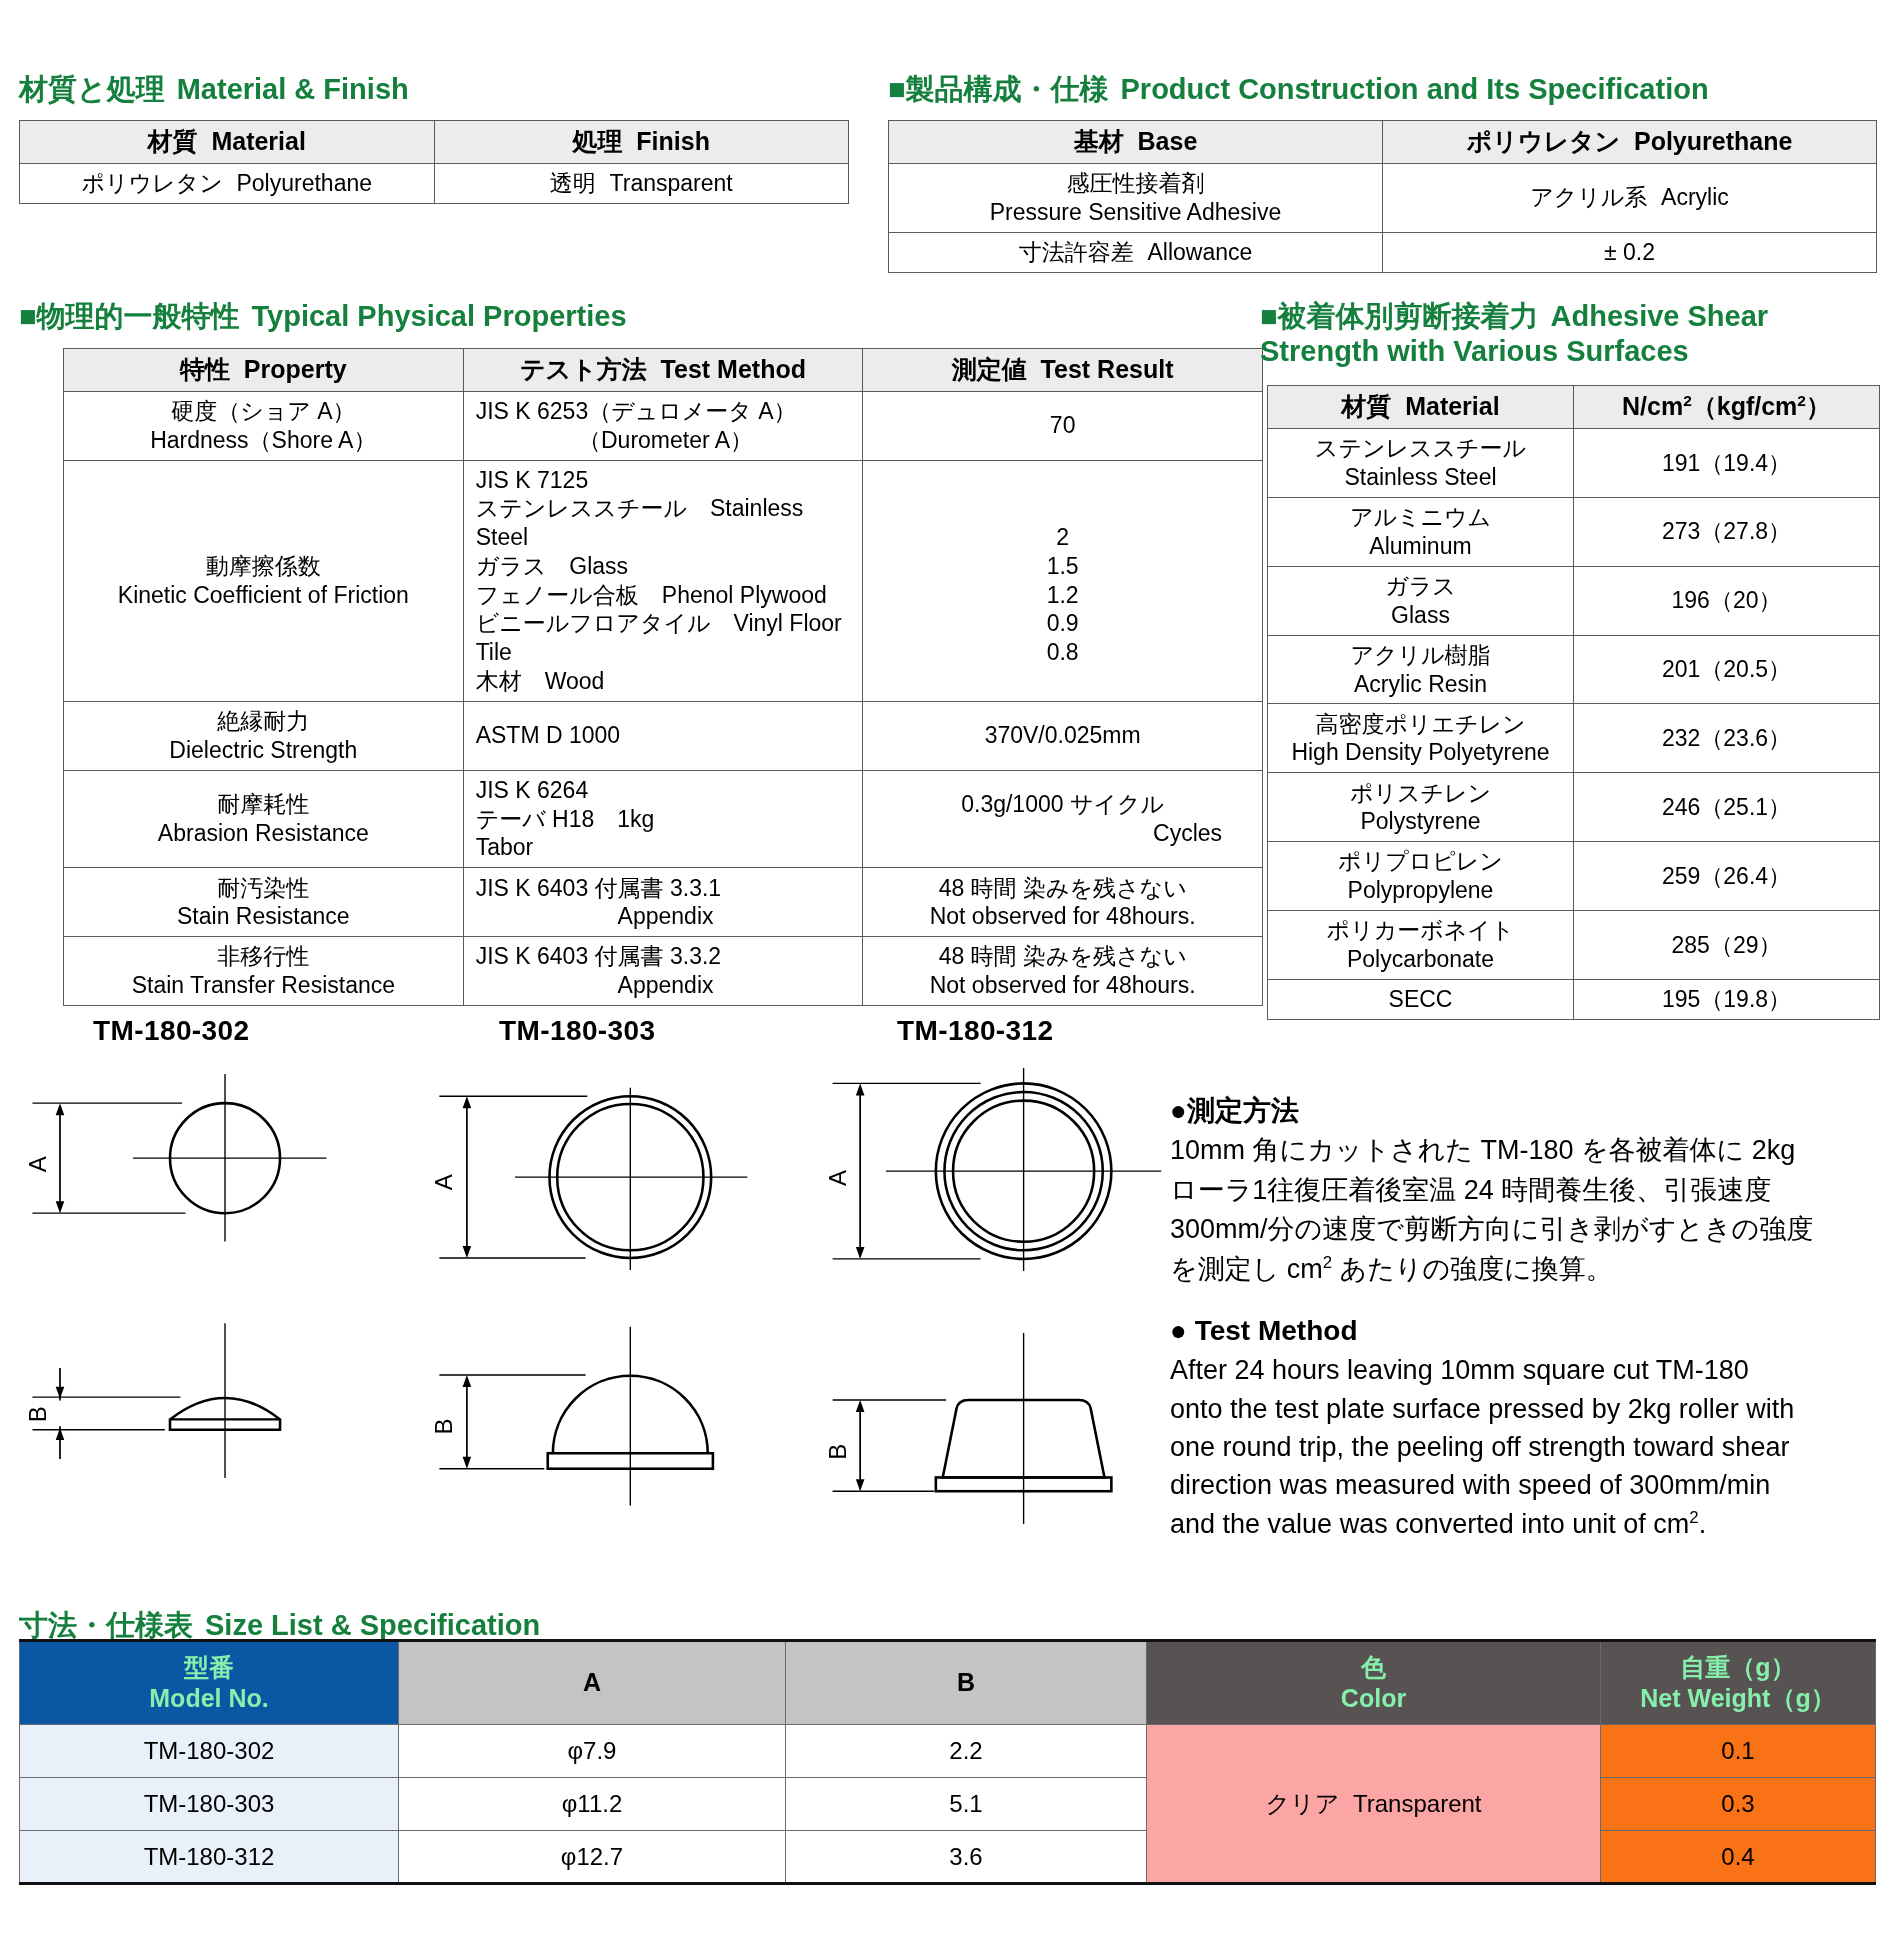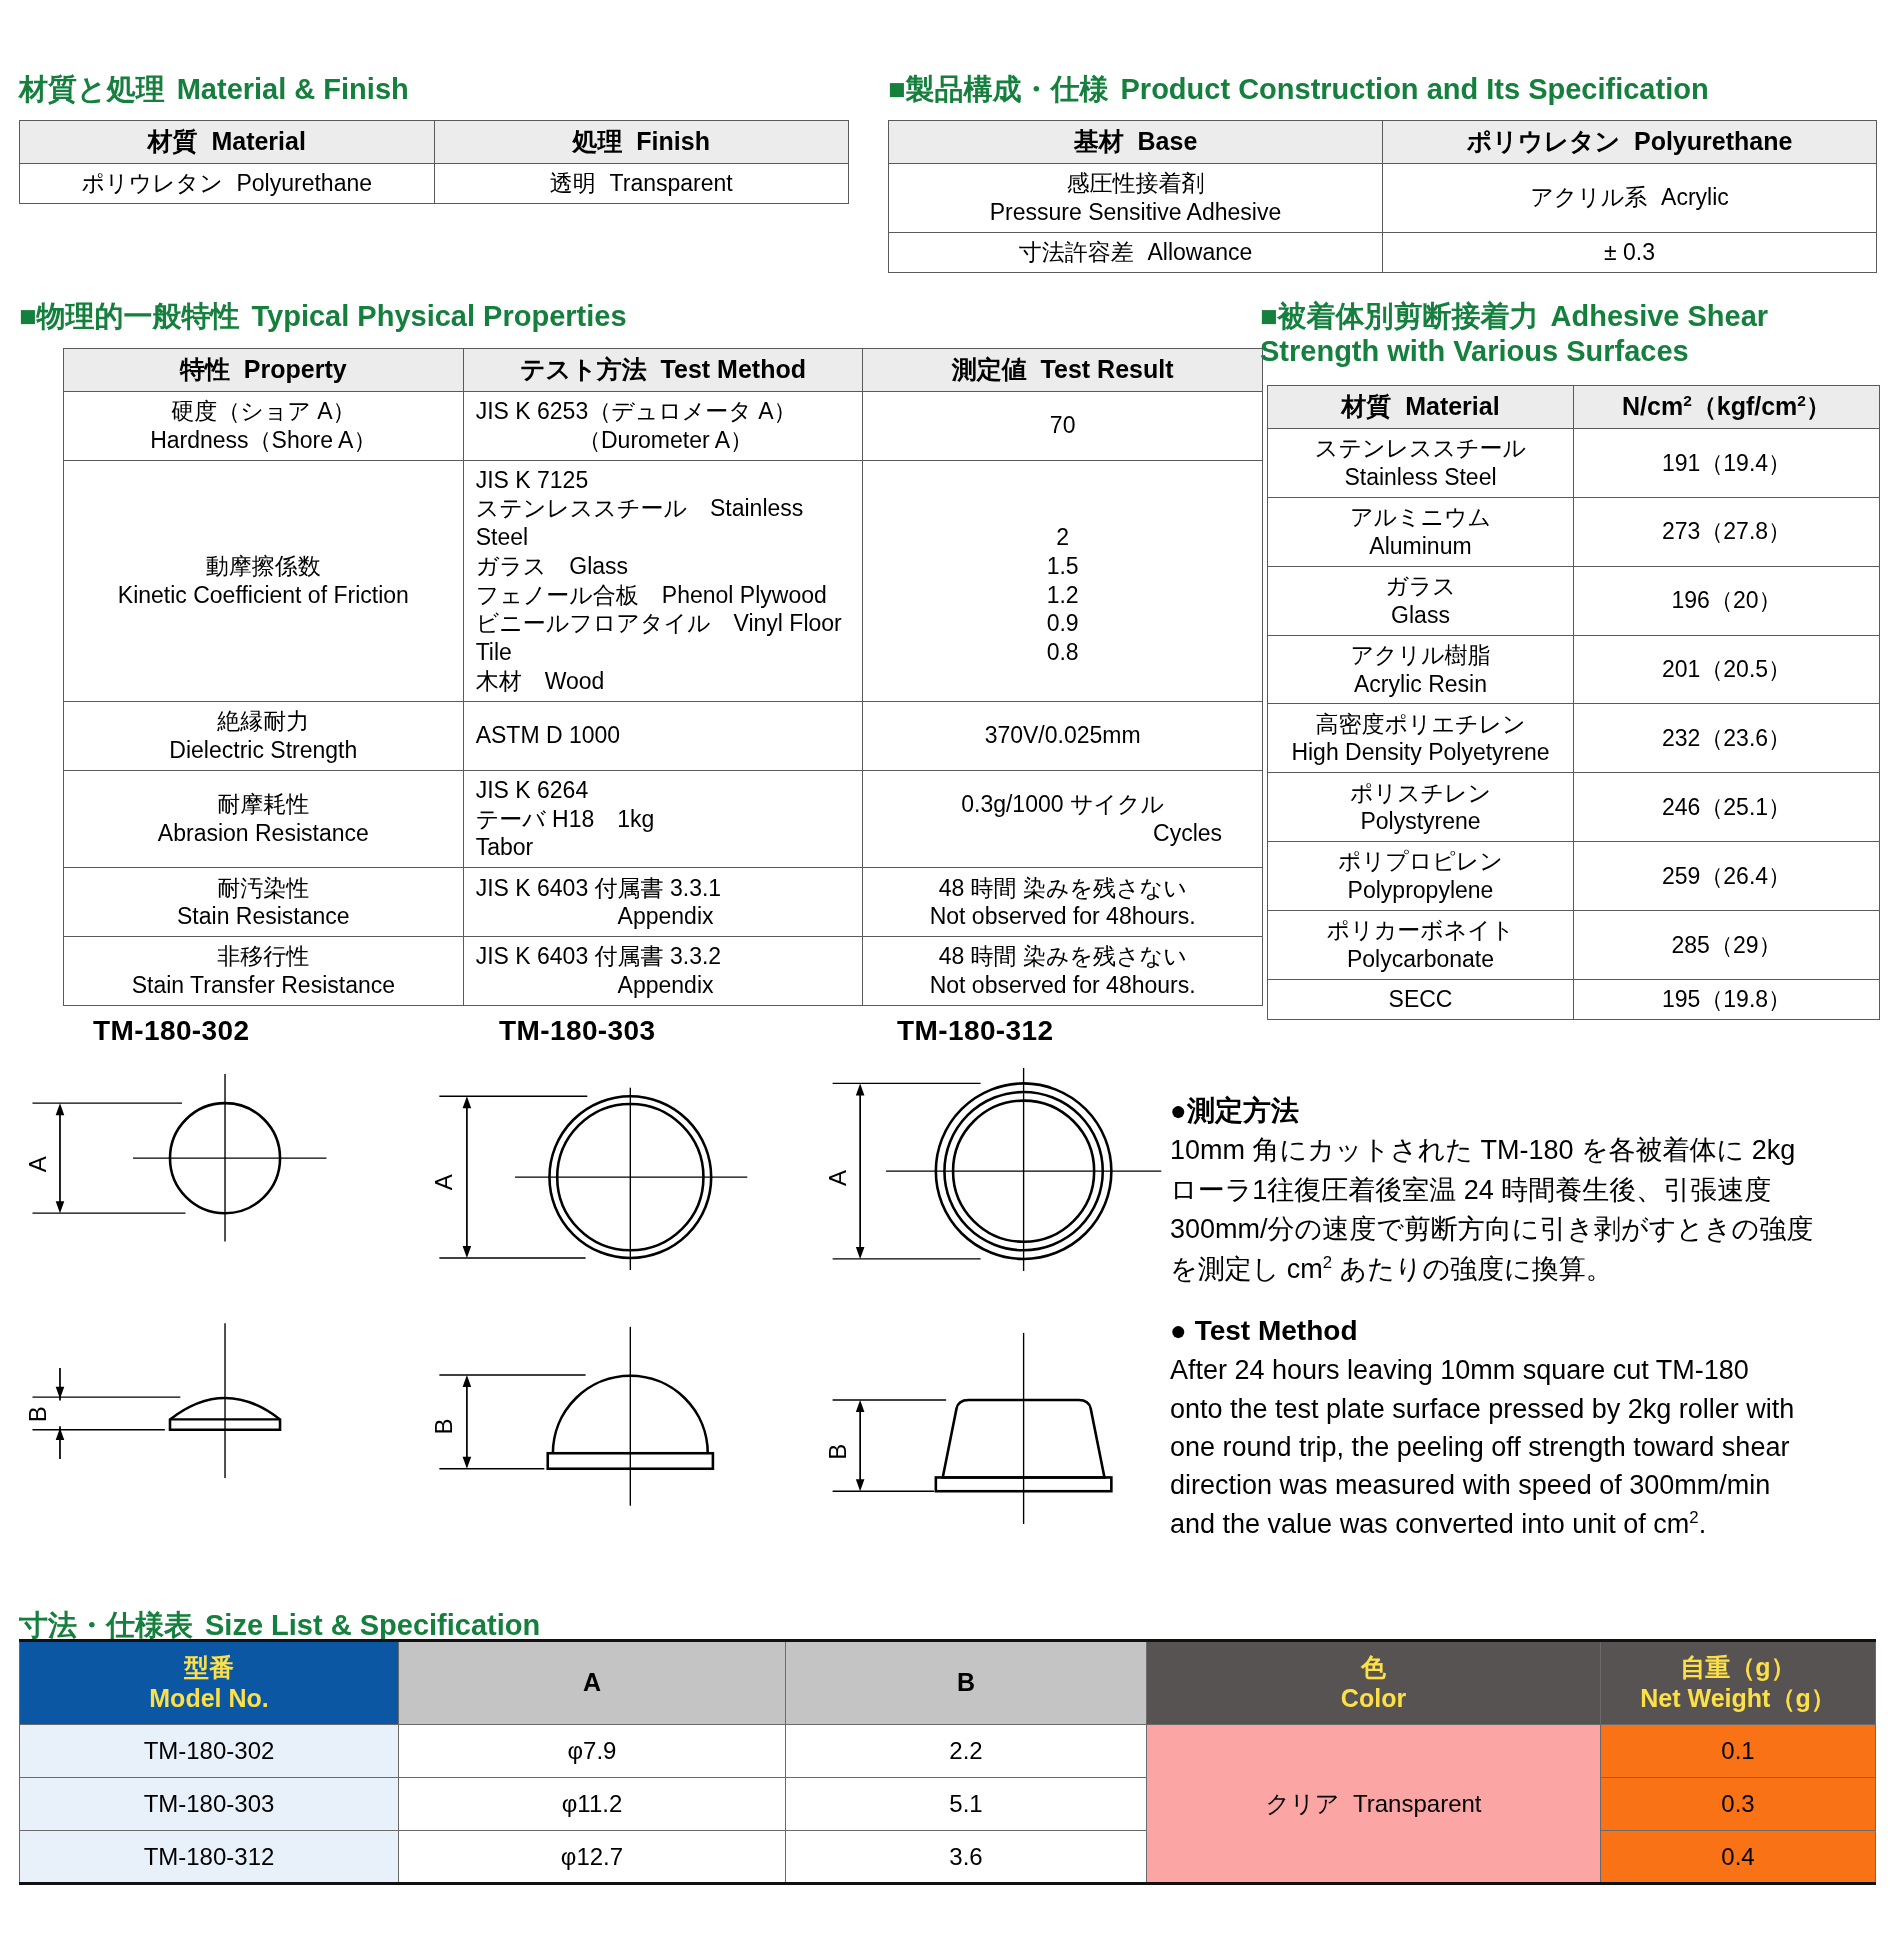--- a/index.html
+++ b/index.html
@@ -109,21 +109,21 @@
     border-bottom:3.4px solid #111;
   }
   table.size th, table.size td {
     border:1.7px solid #6a6a6a;
     font-size:24px;
     text-align:center;
     vertical-align:middle;
     font-weight:normal;
     padding:6.9px 3.4px;
   }
-  table.size thead th { color:#fde047; font-weight:bold; height:84px; line-height:1.26; font-size:25px; }
+  table.size thead th { color:#86efac; font-weight:bold; height:84px; line-height:1.26; font-size:25px; }
   th.h-model { background:#0B57A4; width:379px; }
   th.h-a     { background:#C4C4C4; color:#000 !important; width:387px; }
   th.h-b     { background:#C4C4C4; color:#000 !important; width:361px; }
   th.h-color { background:#575352; width:454px; }
   th.h-net   { background:#575352; }
   td.c-model { background:#E8F1FA; font-weight:bold; height:53px; }
   td.c-a, td.c-b { background:#ffffff; }
   td.c-color { background:#fca5a5; }
   td.c-net   { background:#f97316; }
   .sup { font-size:0.62em; vertical-align:super; }
@@ -169,21 +169,21 @@
       <tbody>
         <tr>
           <td class="multi-line">
             <div>感圧性接着剤</div>
             <div>Pressure Sensitive Adhesive</div>
           </td>
           <td><span>アクリル系</span><span class="gap"></span><span>Acrylic</span></td>
         </tr>
         <tr>
           <td><span>寸法許容差</span><span class="gap"></span><span>Allowance</span></td>
-          <td>± 0.3</td>
+          <td>± 0.2</td>
         </tr>
       </tbody>
     </table>
   </div>
 
   <div class="blk sec-head" id="phys-head">
     <span>■物理的一般特性</span><span class="en">Typical Physical Properties</span>
   </div>
 
   <div class="blk" id="phys-table">

